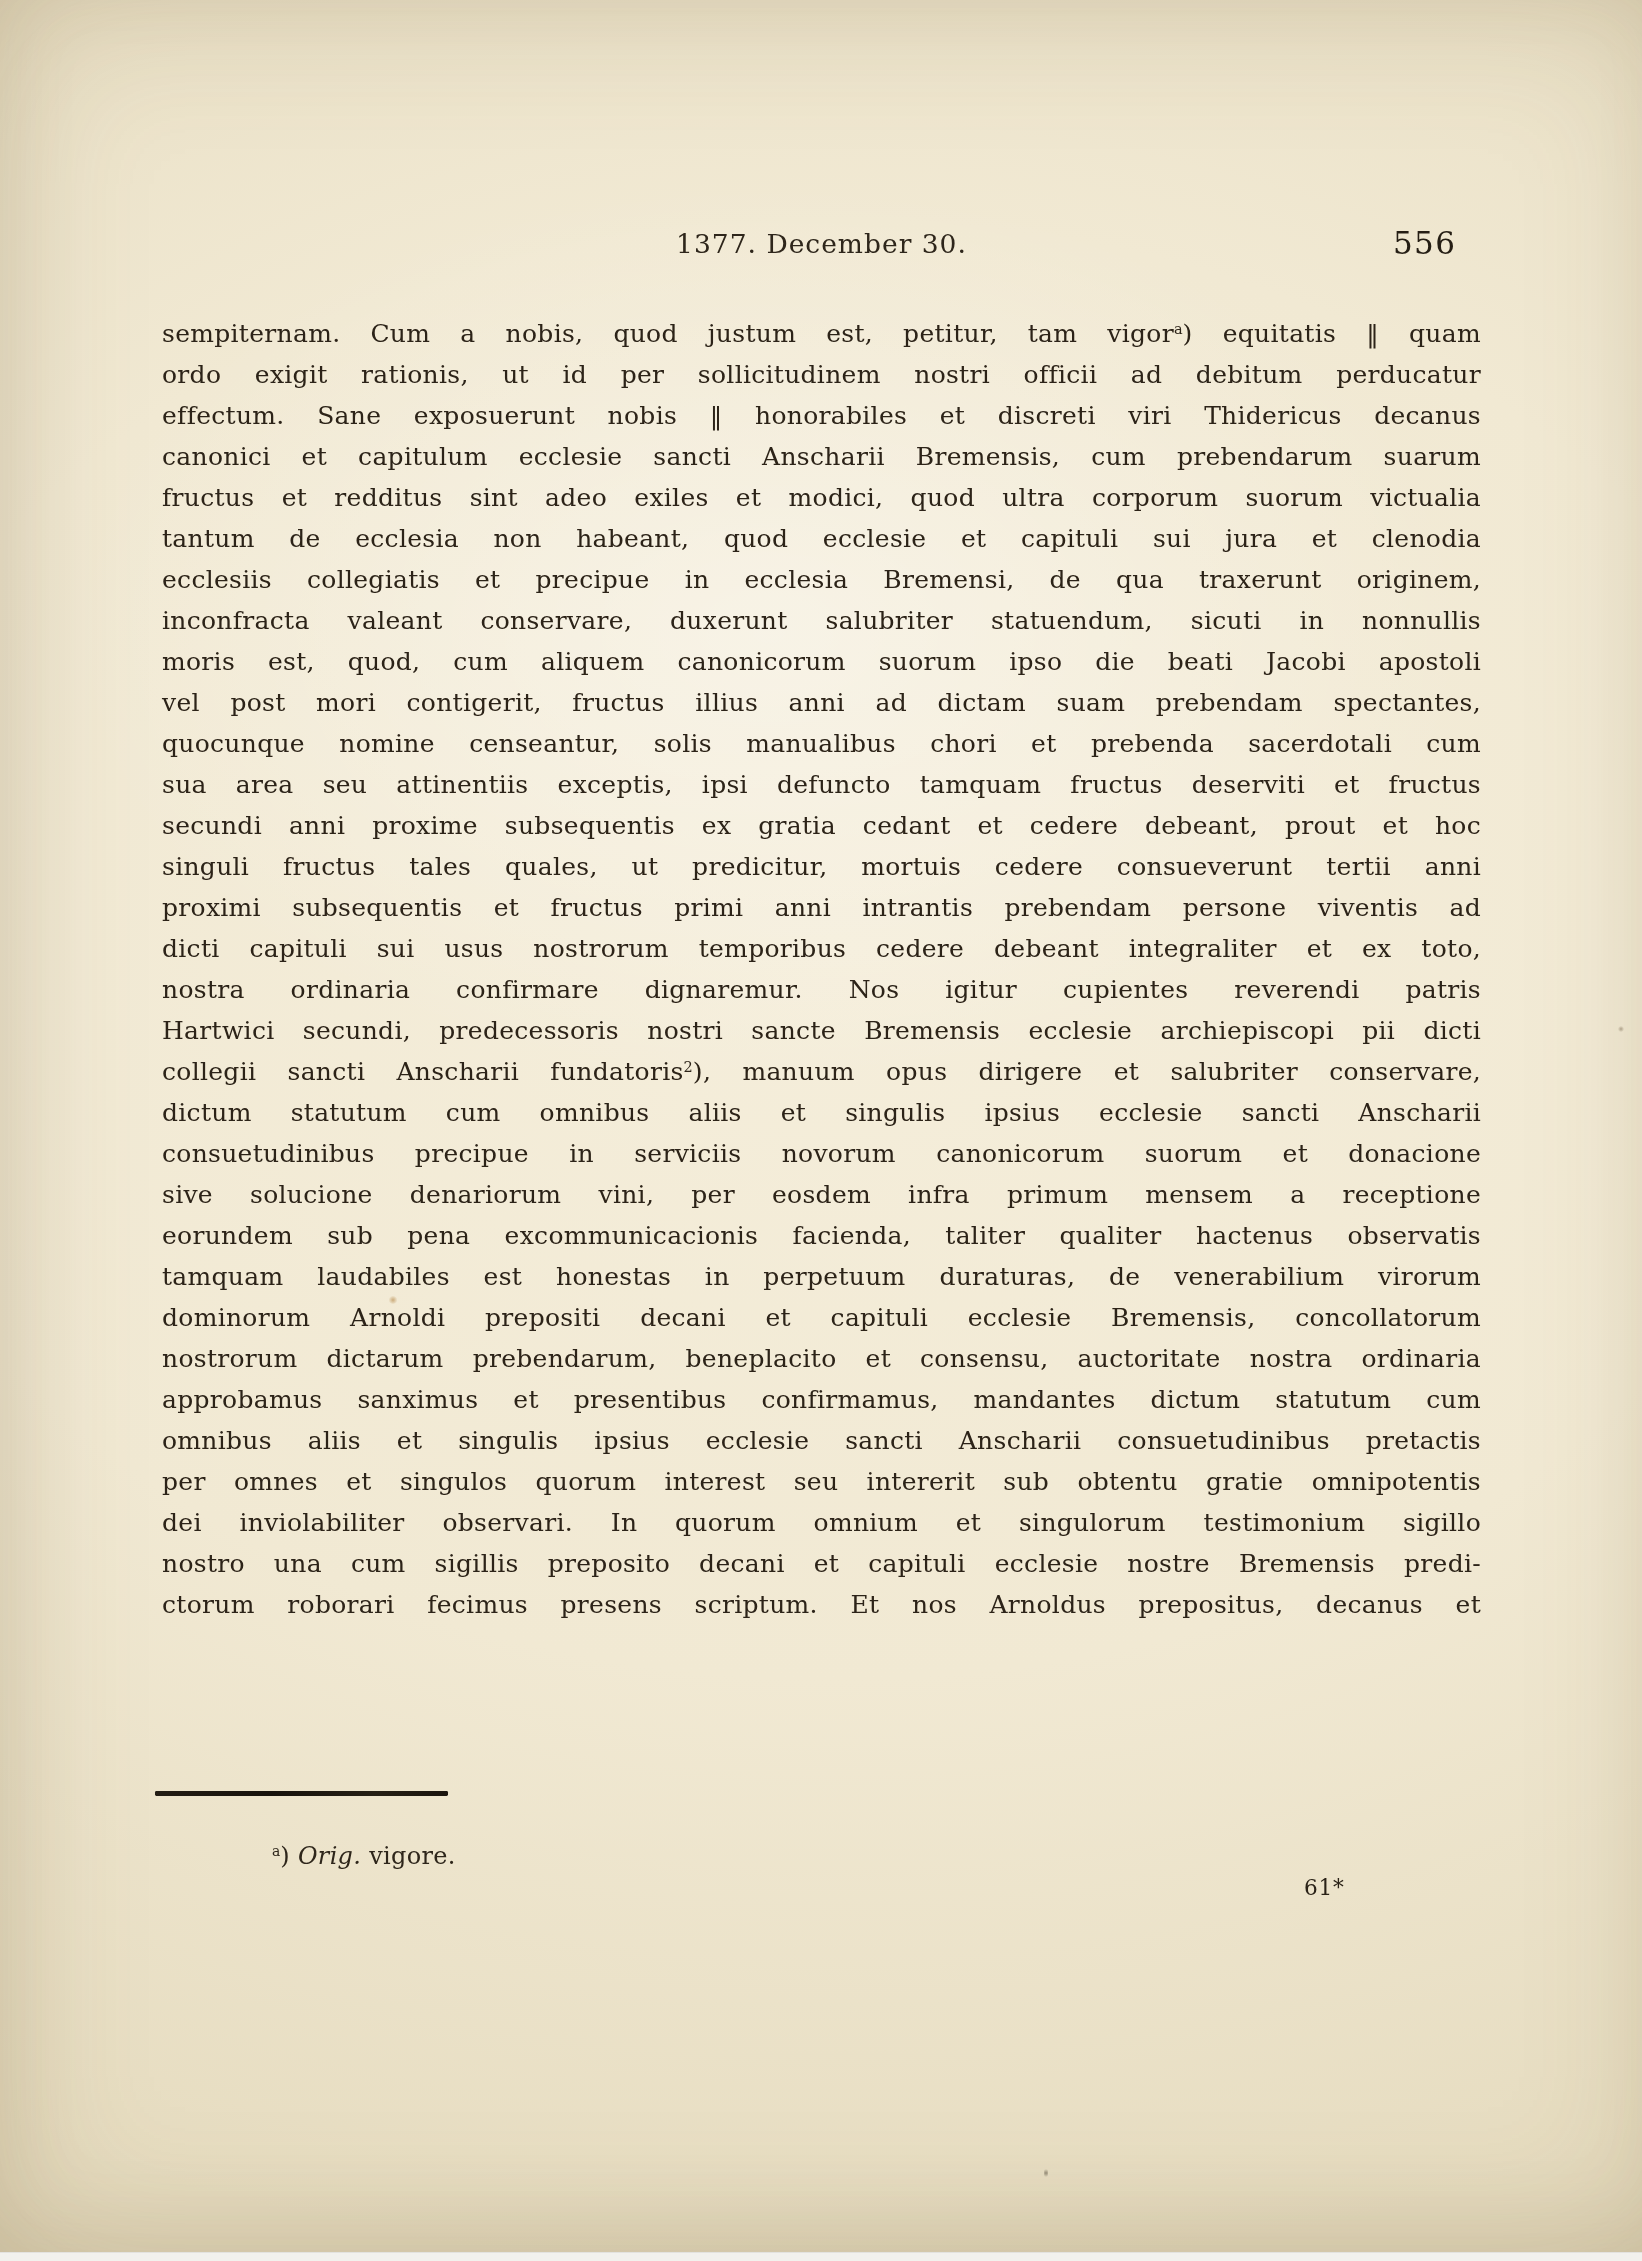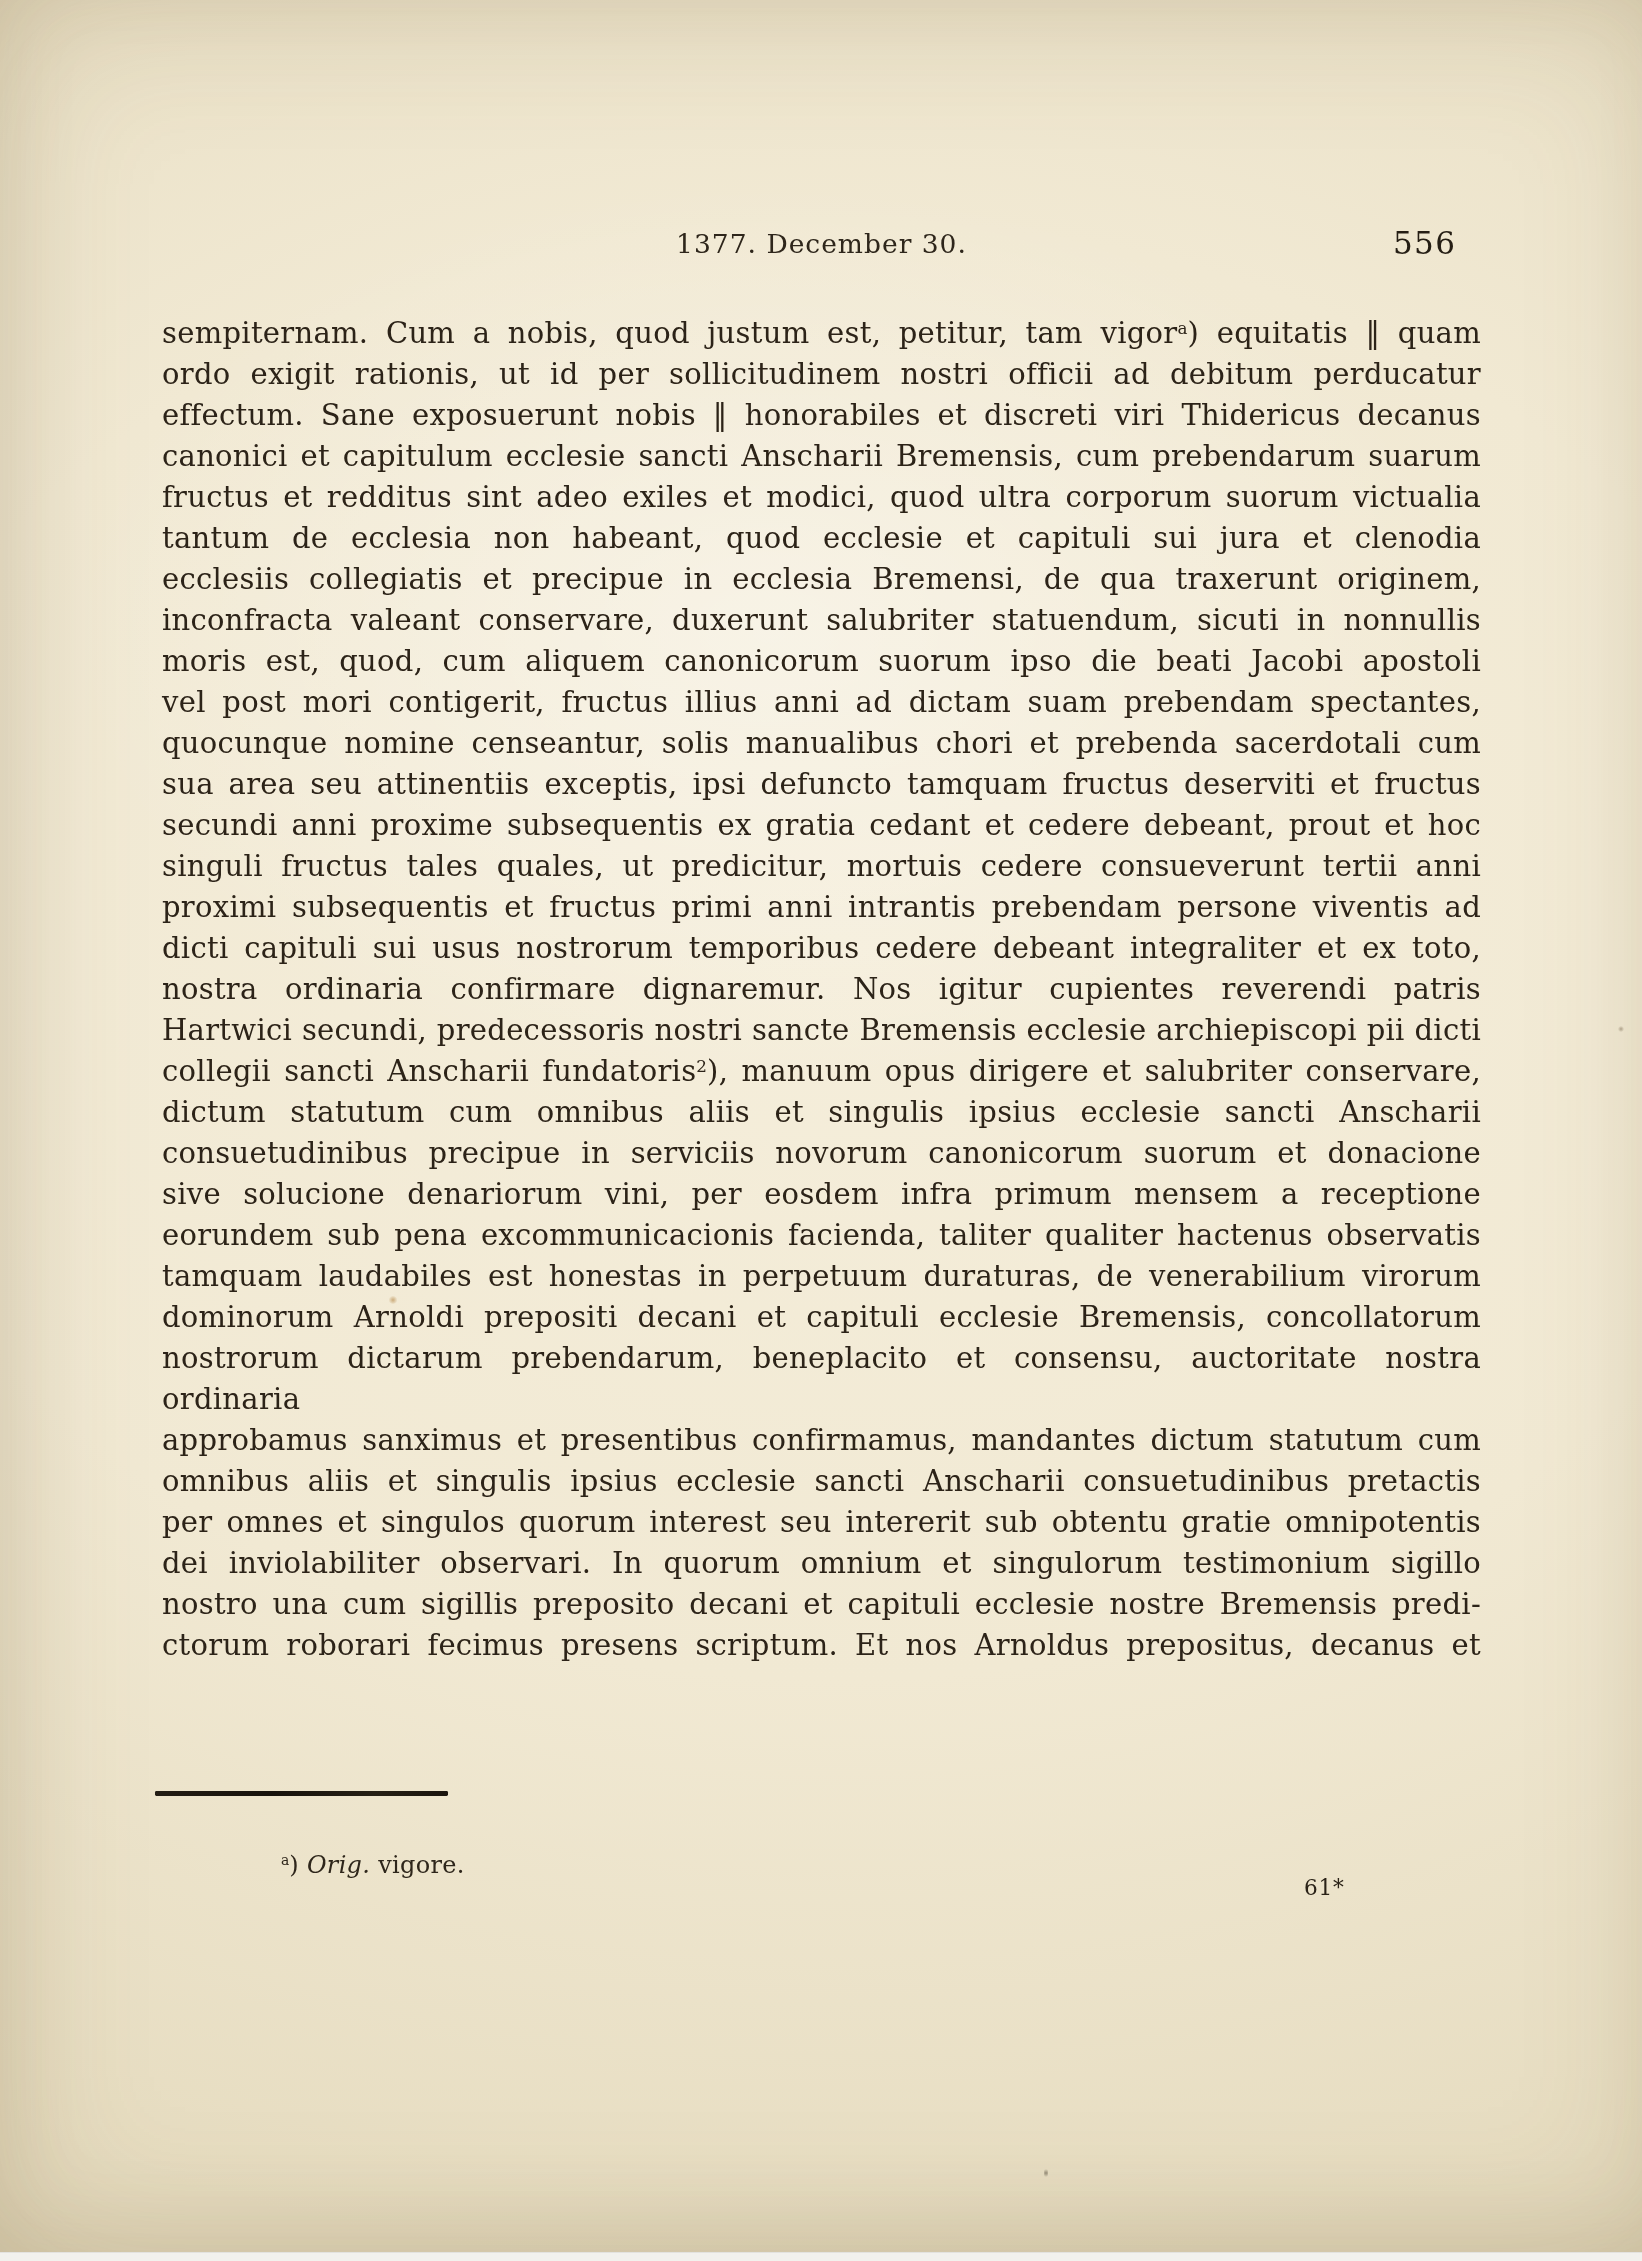--- a/index.html
+++ b/index.html
@@ -40,21 +40,21 @@
   }
 
   .body-text {
     position: absolute;
     left: 162px;
     top: 313px;
     width: 1319px;
   }
   .body-text .line {
     margin: 0;
-    font-size: 29px;
+    font-size: 25px;
     line-height: 41px;
     letter-spacing: 0.3px;
     text-align: justify;
     text-align-last: justify;
     text-justify: inter-word;
     color: #2c2318;
   }
   .line sup {
     font-size: 58%;
     line-height: 0;
@@ -73,21 +73,21 @@
     border-radius: 1.4px;
   }
 
   .footnote {
     position: absolute;
     left: 268px;
     top: 1836px;
     width: 628px;
   }
   .footnote .line {
-    margin: 13px;
+    margin: 4px;
     font-size: 24px;
     line-height: 32px;
     letter-spacing: 0.3px;
     text-align: left;
     text-align-last: auto;
     color: #2e261b;
   }
 
   .signature-mark {
     position: absolute;

